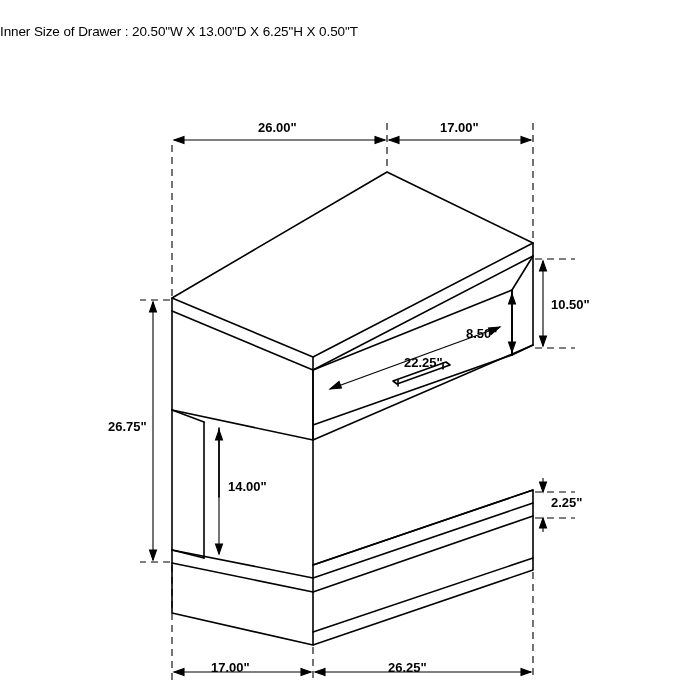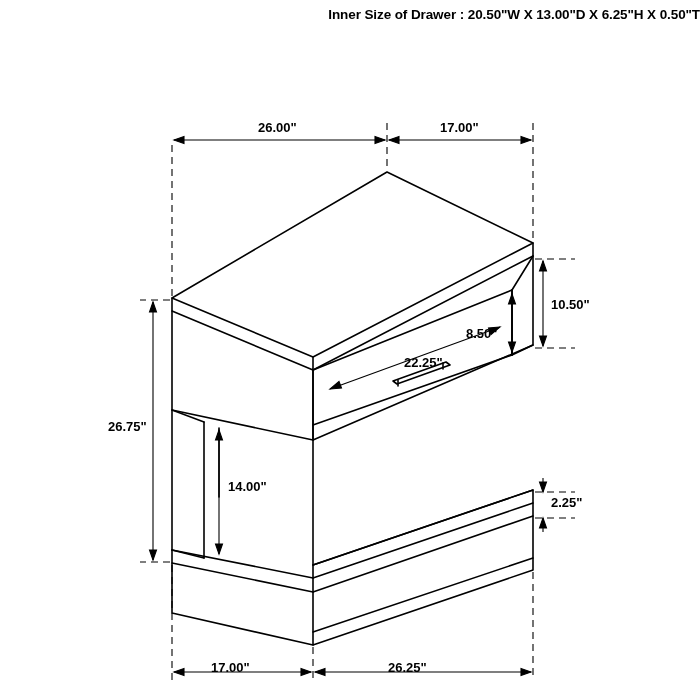--- a/index.html
+++ b/index.html
@@ -15,26 +15,26 @@
     position: relative;
     overflow: hidden;
   }
   #page {
     position: relative;
     width: 700px;
     height: 700px;
   }
   .title {
     position: absolute;
-    top: 7px;
+    top: 24px;
     left: 0;
     width: 700px;
-    text-align: right;
+    text-align: left;
     font-size: 13.5px;
-    font-weight: bold;
+    font-weight: normal;
     letter-spacing: -0.1px;
   }
   svg.diagram {
     position: absolute;
     top: 0;
     left: 0;
     width: 700px;
     height: 700px;
   }
   .dimlabel {

